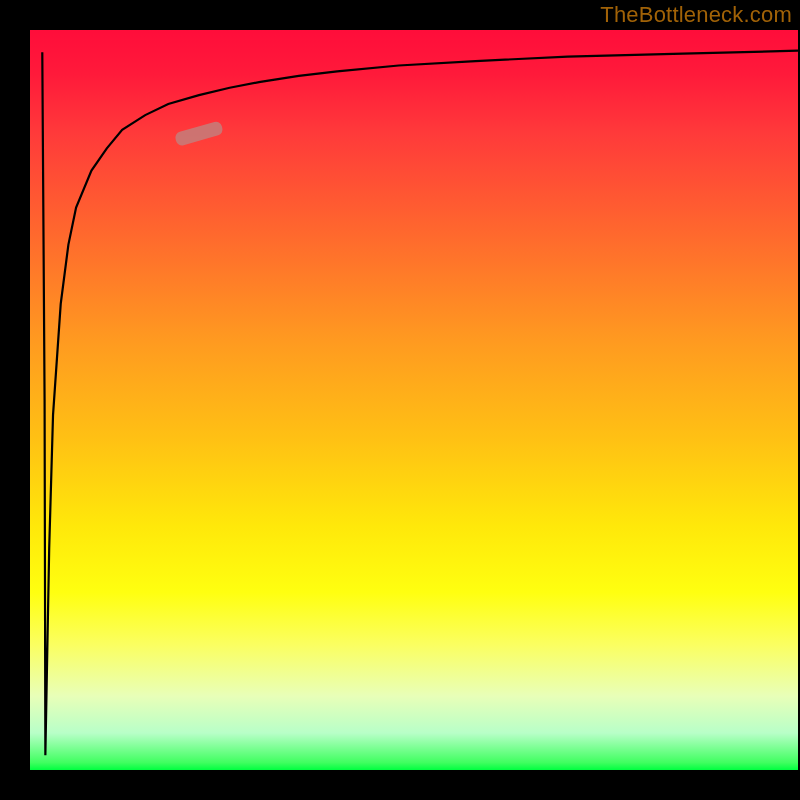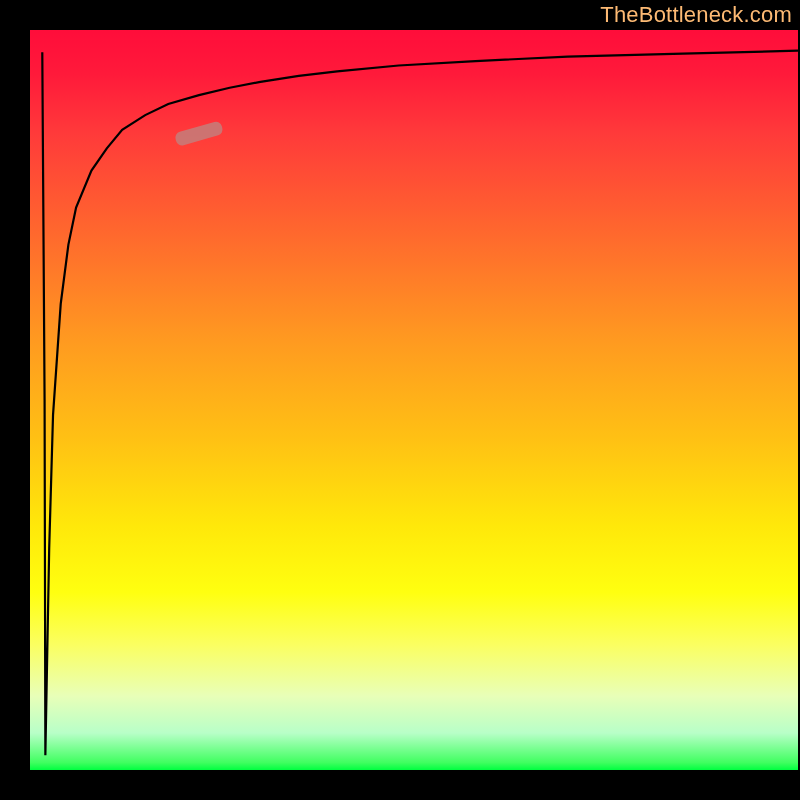--- a/index.html
+++ b/index.html
@@ -12,21 +12,21 @@
     height: 800px;
     background: #000;
     position: relative;
     font-family: Arial, Helvetica, sans-serif;
     overflow: hidden;
   }
   .watermark {
     position: absolute;
     top: 2px;
     right: 8px;
-    color: #fdba74;
+    color: #a16207;
     font-size: 22px;
     z-index: 10;
     letter-spacing: 0.2px;
   }
   .plot-area {
     position: absolute;
     left: 30px;
     top: 30px;
     width: 768px;
     height: 740px;

